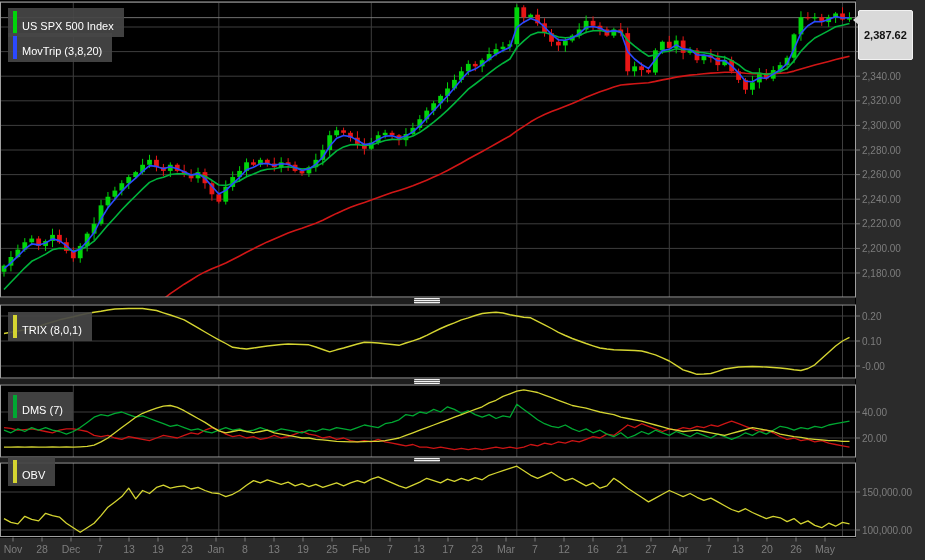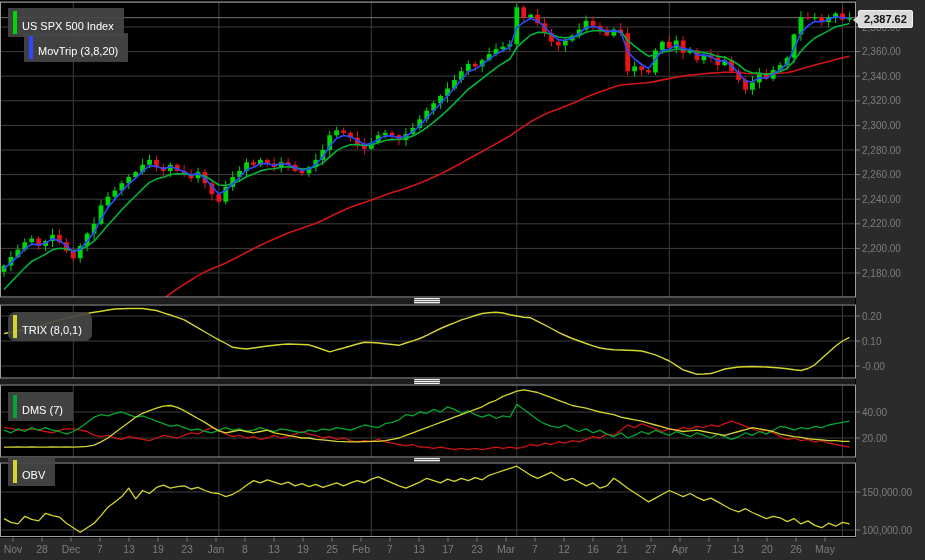--- a/index.html
+++ b/index.html
@@ -5,21 +5,21 @@
   html,body{margin:0;padding:0;}
   body{width:925px;height:560px;position:relative;background:#000;overflow:hidden;
        font-family:"Liberation Sans",sans-serif;}
   .axis-gutter{position:absolute;left:856px;top:0;width:69px;height:560px;background:#2b2b2b;z-index:0;}
   .xaxis-strip{position:absolute;left:0;top:538px;width:925px;height:22px;background:#2b2b2b;z-index:0;}
   #chart-svg{position:absolute;left:0;top:0;z-index:1;}
   .chip{position:absolute;z-index:3;background:rgba(70,70,70,0.92);color:#fff;font-size:11px;
         font-weight:normal;padding:12px 10px 4px 14px;white-space:nowrap;line-height:13px;}
   .chip .bar{position:absolute;left:5px;top:3px;bottom:3px;width:4px;}
   .price-badge{position:absolute;z-index:3;left:858px;top:10px;background:#d9d9d9;color:#111;
-        font-size:11px;font-weight:bold;padding:2px 5px;border:1px solid #f2f2f2;border-radius:2px;line-height:12px;}
+        font-size:11px;font-weight:bold;padding:18px 5px;border:1px solid #f2f2f2;border-radius:2px;line-height:12px;}
   .price-badge .arrow{position:absolute;left:-6px;top:4px;width:0;height:0;
         border-top:5px solid transparent;border-bottom:5px solid transparent;border-right:6px solid #d9d9d9;}
   .splitter{position:absolute;left:0;width:855px;background:#1d1d1d;z-index:2;}
   .splitter .grip{position:absolute;left:414px;top:0;width:26px;height:100%;
         background:repeating-linear-gradient(180deg,#f2f2f2 0 1px,#6a6a6a 1px 2px);border-radius:1px;}
 </style>
 </head>
 <body>
 
 <div class="axis-gutter"></div>
@@ -442,25 +442,25 @@
       <text x="796" y="552.5" fill="#7d7d7d">26</text>
       <line x1="825" y1="537.5" x2="825" y2="541.5" stroke="#7d7d7d"></line>
       <text x="825" y="552.5" fill="#7d7d7d">May</text>
     </g>
   </svg>
 
 <div class="chip" style="left:8px;top:8px;">
   <span class="bar" style="background:#00d40a;"></span>
   <span>US SPX 500 Index</span>
 </div>
-<div class="chip" style="left:24px;top:33px;">
+<div class="chip" style="left:8px;top:33px;">
   <span class="bar" style="background:#2b49ff;"></span>
   <span>MovTrip (3,8,20)</span>
 </div>
-<div class="chip" style="left:8px;top:312px;border-radius:7px;">
+<div class="chip" style="left:8px;top:312px;">
   <span class="bar" style="background:#d4d431;"></span>
   <span>TRIX (8,0,1)</span>
 </div>
 <div class="chip" style="left:8px;top:392px;">
   <span class="bar" style="background:#00a832;"></span>
   <span>DMS (7)</span>
 </div>
 <div class="chip" style="left:8px;top:457px;">
   <span class="bar" style="background:#d4d431;"></span>
   <span>OBV</span>

